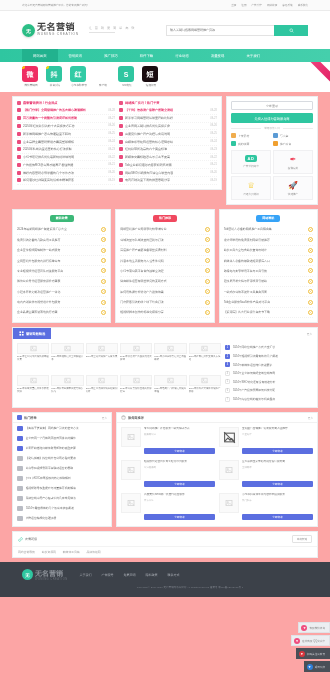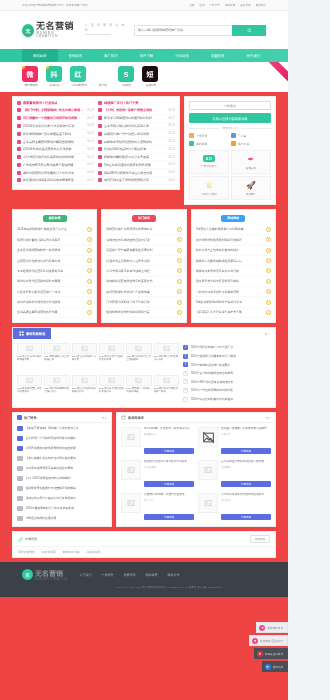--- a/index.html
+++ b/index.html
@@ -2,21 +2,21 @@
 <html lang="zh-CN"><head>
 <meta charset="utf-8">
 <style>
   * { box-sizing: border-box; margin: 0; padding: 0; }
   html, body {
     width: 330px; height: 700px;
     font-family: "Liberation Sans", sans-serif;
     background: #f3f4f6;
     overflow: hidden;
   }
-  .page { width: 288px; height: 700px; position: relative; background: #ef4444; }
+  .page { width: 330px; height: 700px; position: relative; background: #fca5a5; }
 
   
   .topbar {
     height: 11px; background: #fafafa; border-bottom: 1px solid #ebebeb;
     display: flex; align-items: center; padding: 0 22px; font-size: 2.6px; color: #9a9a9a;
   }
   .topbar-left { flex: 1; white-space: nowrap; overflow: hidden; }
   .topbar-right { display: flex; gap: 5px; }
   .topbar-right span { white-space: nowrap; }
 

